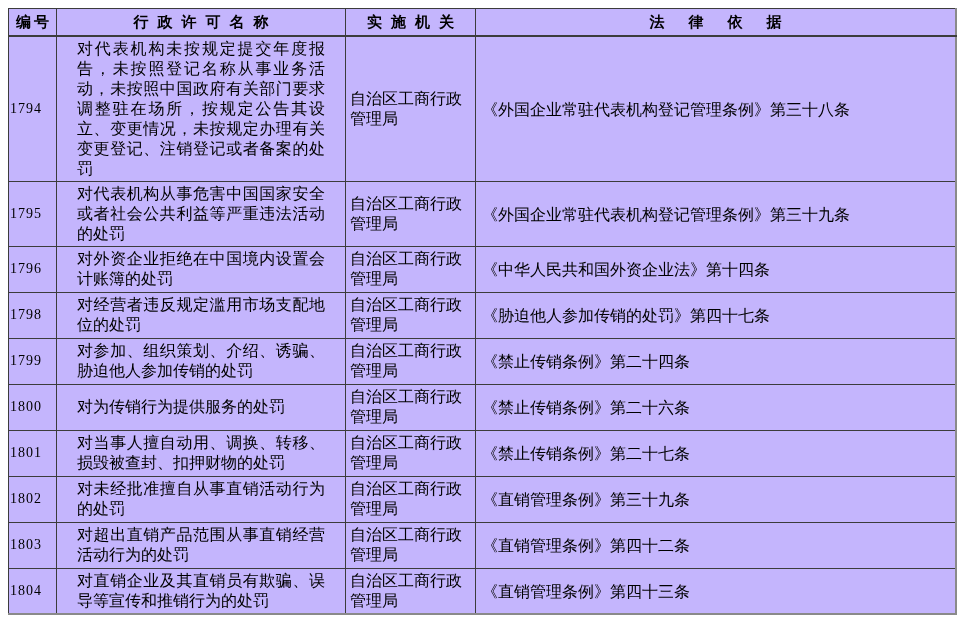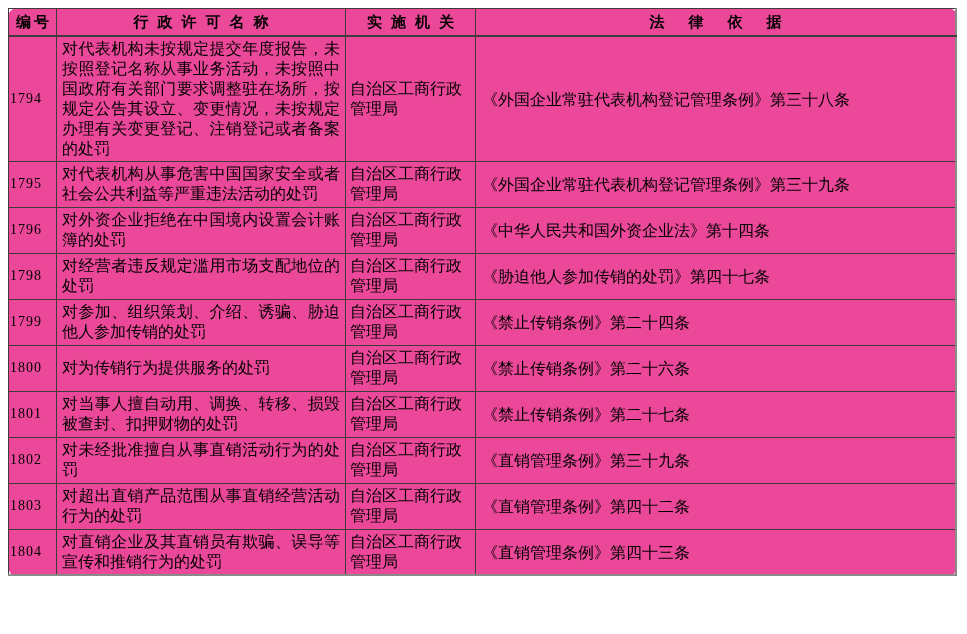--- a/index.html
+++ b/index.html
@@ -15,26 +15,25 @@
   .doc-page {
     position: absolute;
     left: 8px;
     top: 8px;
     width: 949px;
   }
   table.permit-table {
     width: 100%;
     border-collapse: collapse;
     table-layout: fixed;
-    background: #ec4899;
+    background: #c4b5fd;
     border-top: 1px solid #3c3c3c;
     border-left: 1px solid #3c3c3c;
     border-right: 2px solid #8a8a8a;
     border-bottom: 2px solid #8a8a8a;
-    border-radius: 9px;
   }
   col.c-id     { width: 48px;  }
   col.c-name   { width: 289px; }
   col.c-agency { width: 130px; }
   col.c-law    { width: auto;  }
 
   th, td {
     border: 1px solid #3c3c3c;
     vertical-align: middle;
     font-size: 16px;
@@ -61,21 +60,21 @@
   tbody tr:first-child { height: 122px; }
 
   td.cell-id {
     text-align: left;
     font-size: 14px;
     letter-spacing: 1px;
     padding: 2px 1px;
   }
   td.cell-name {
     text-align: justify;
-    padding: 2px 5px;
+    padding: 2px 20px;
   }
   td.cell-agency {
     text-align: left;
     padding: 2px 12px 2px 4px;
   }
   td.cell-law {
     text-align: left;
     padding: 4px 4px 2px 6px;
   }
 </style>

